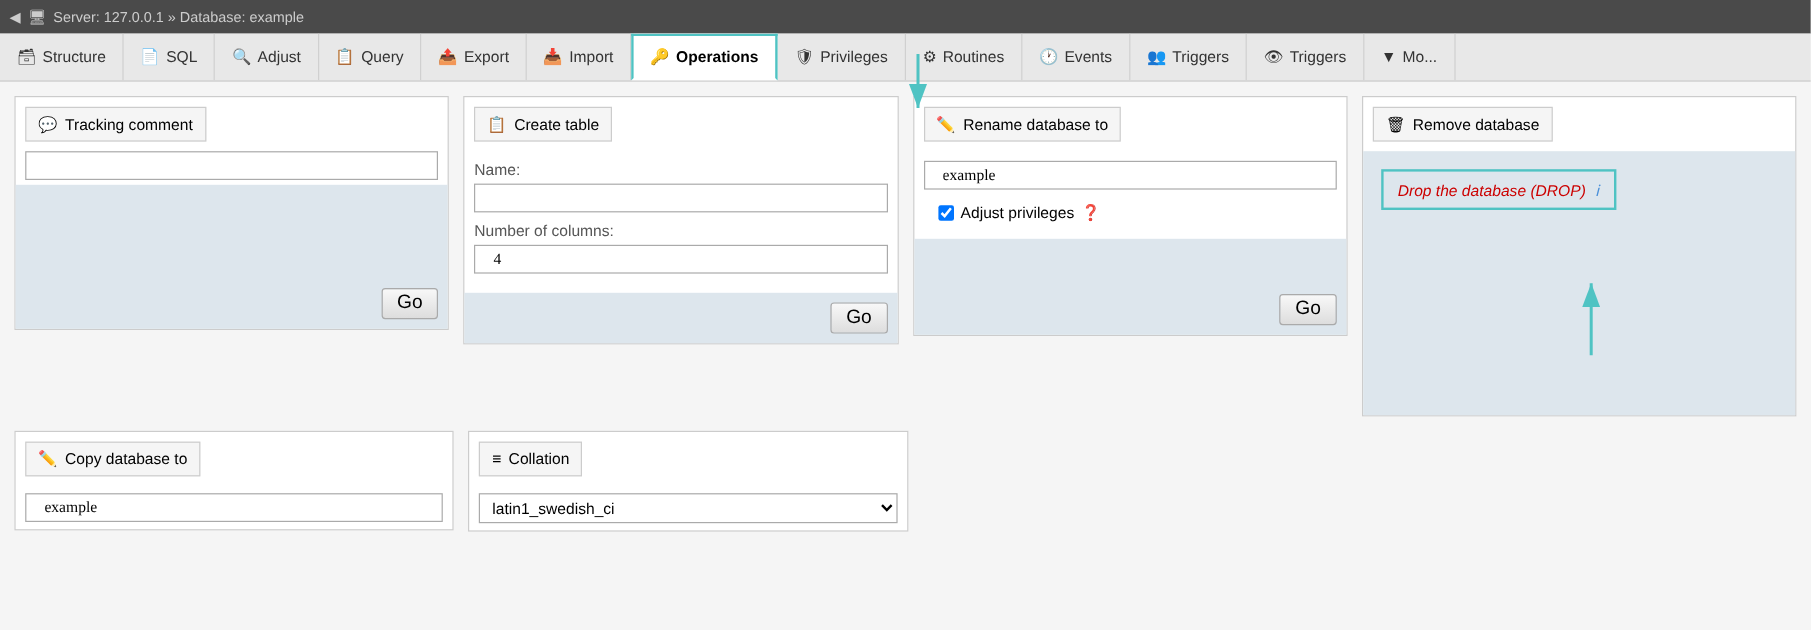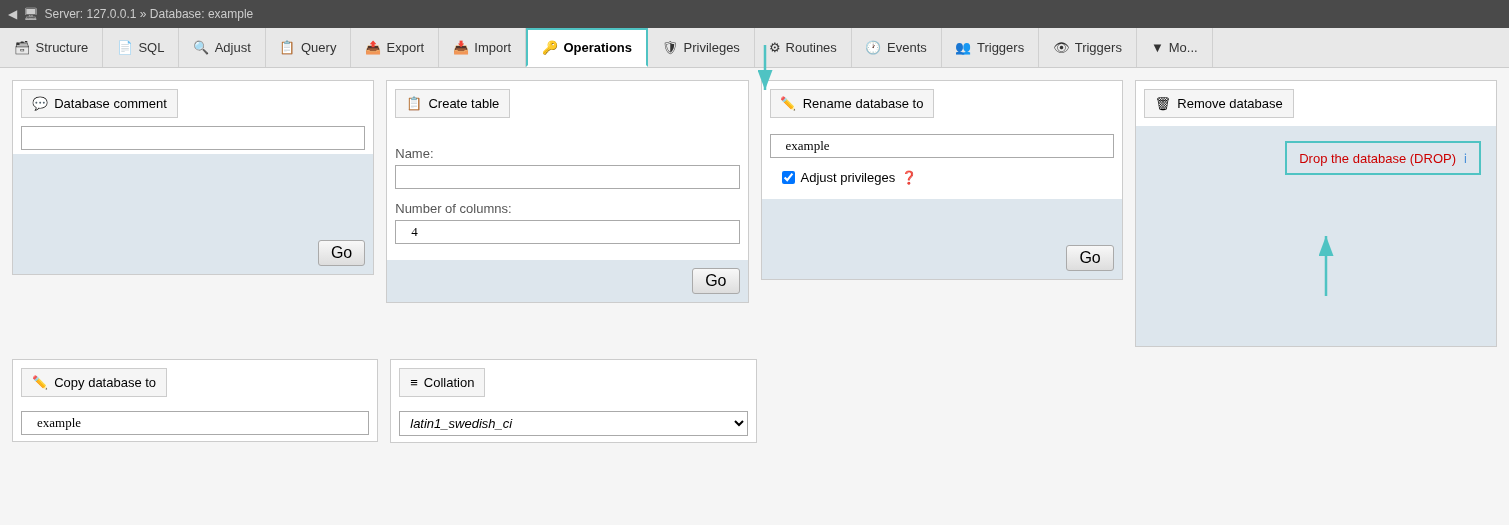--- a/index.html
+++ b/index.html
@@ -88,21 +88,20 @@
       border-radius: 3px;
       padding: 3px 12px;
       cursor: pointer;
       font-size: 16px;
     }
 
     .label-text {
       color: #555;
       margin-bottom: 4px;
       display: block;
-      margin-top: 12px;
     }
 
     .form-group {
       margin-bottom: 8px;
     }
 
     .drop-link {
       color: #cc0000;
       text-decoration: none;
       border: 2px solid #4fc3c3;
@@ -111,39 +110,39 @@
       font-size: 13px;
     }
 
     
     select {
       border: 1px solid #aaa;
       padding: 3px 6px;
       font-size: 13px;
       width: 100%;
       background: #fff;
-      font-style: italic;
     }
 
     
     .checkbox-row {
       display: flex;
       align-items: center;
       gap: 6px;
       margin: 6px 12px;
     }
 
     .remove-body {
       background: #dde6ed;
       flex: 1;
       display: flex;
-      justify-content: flex-end;
+      justify-content: flex-start;
       align-items: flex-start;
       padding: 15px;
       min-height: 200px;
+      font-style: italic;
     }
 
     .db-comment-body {
       background: #dde6ed;
       min-height: 120px;
       display: flex;
       justify-content: flex-end;
       align-items: flex-end;
       padding: 8px;
     }
@@ -236,21 +235,21 @@
 </div>
 
 <div class="main-content">
 
   <div class="panel-row">
 
     <div style="flex:1; border:1px solid #ccc; background:#fff;">
       <div style="padding:8px;">
         <div class="panel-header">
           <span>💬</span>
-          <span>Database comment</span>
+          <span>Tracking comment</span>
         </div>
       </div>
       <div style="padding:0 8px 4px;">
         <input type="text" value="" style="width: 100%;">
       </div>
       <div class="db-comment-body">
         <button class="go-btn">Go</button>
       </div>
     </div>
 

